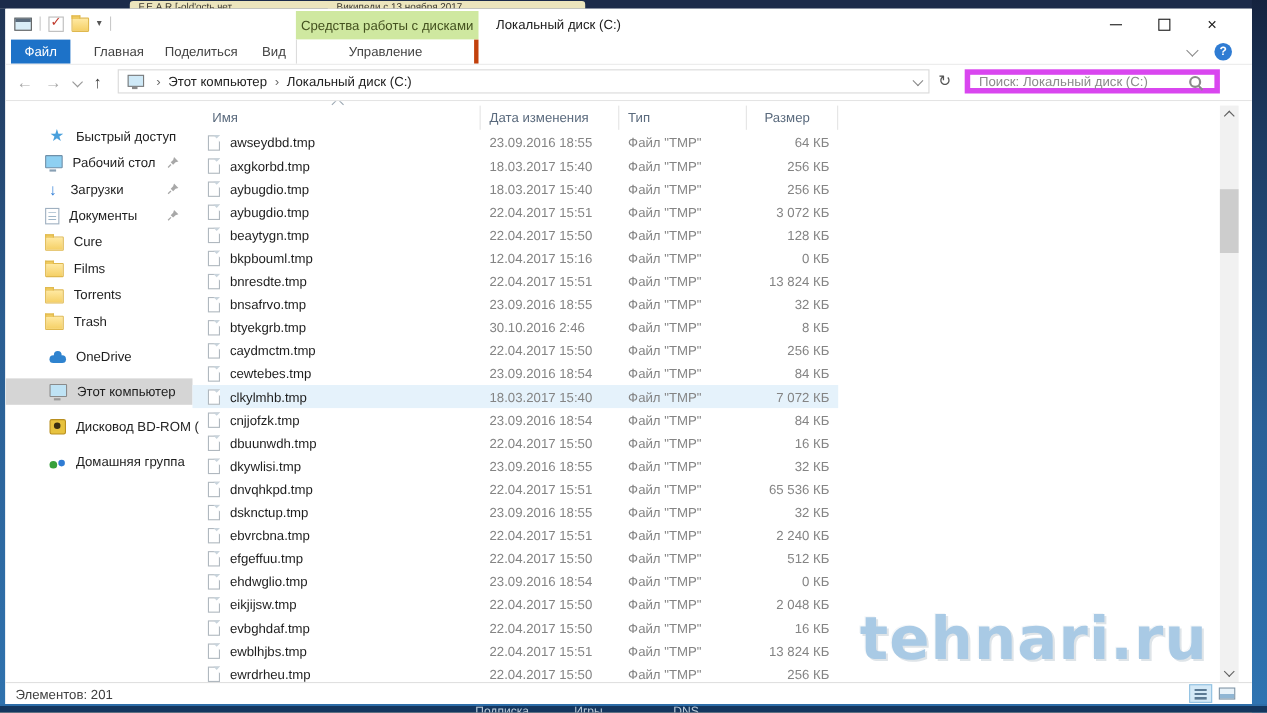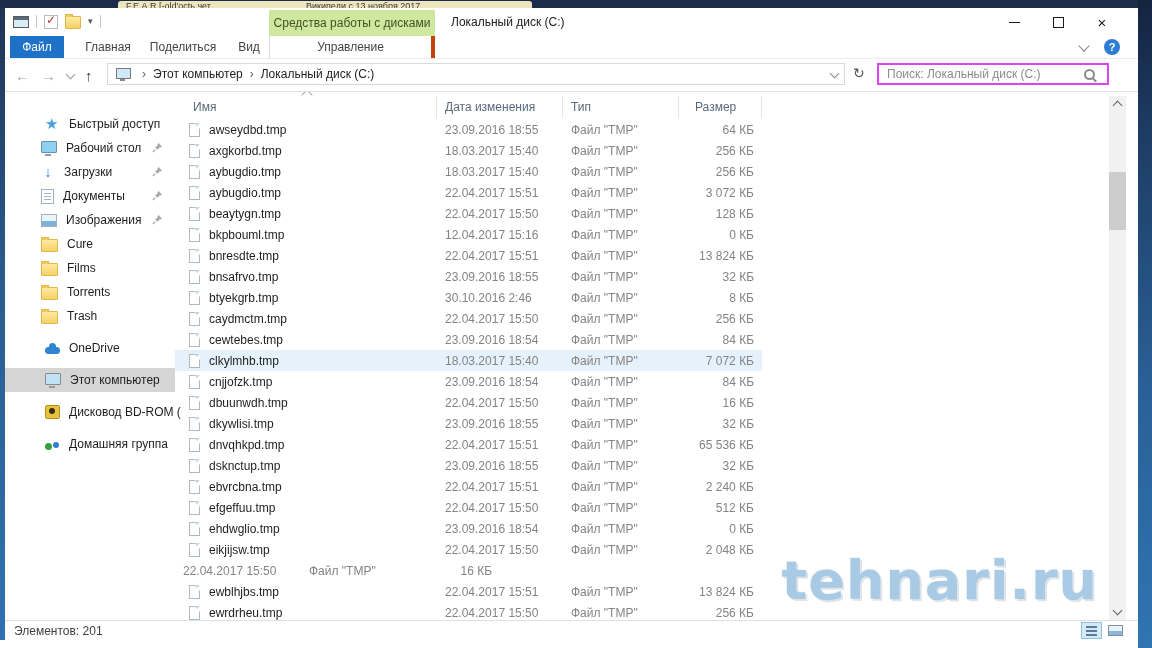--- a/index.html
+++ b/index.html
@@ -64,21 +64,21 @@
   .nav-chev{width:6px;height:6px;border-right:1px solid #999;border-bottom:1px solid #999;transform:rotate(45deg);margin-top:-2px;}
   .arrow-up{font-size:15px;color:#3f3f3f;}
   .addressbar{position:absolute;left:102px;top:4px;width:738px;height:22px;border:1px solid #d9d9d9;
               display:flex;align-items:center;padding:0 6px;box-sizing:border-box;}
   .crumb-pc{width:13px;height:9px;border:1px solid #7a7a7a;background:#cfe9f7;position:relative;margin:0 4px 2px 2px;}
   .crumb-pc::after{content:"";position:absolute;left:3px;bottom:-3px;width:5px;height:2px;background:#8a8a8a;}
   .crumb-sep{color:#666;padding:0 7px;font-size:12px;}
   .crumb{color:#222;}
   .addr-chev{margin-left:auto;width:6px;height:6px;border-right:1px solid #888;border-bottom:1px solid #888;transform:rotate(45deg);margin-top:-2px;}
   .refresh-btn{position:absolute;left:848px;top:6px;color:#555;font-size:14px;}
-  .searchbox{position:absolute;left:872px;top:4px;width:232px;height:22px;border:2px solid #d946ef;
+  .searchbox{position:absolute;left:872px;top:4px;width:232px;height:22px;border:5px solid #d946ef;
              display:flex;align-items:center;padding:4px 8px;box-sizing:border-box;color:#8b8b8b;}
   .icon-search{width:7px;height:7px;border:2px solid #8a8a8a;border-radius:50%;position:relative;margin-left:auto;margin-right:4px;}
   .icon-search::after{content:"";position:absolute;width:5px;height:2px;background:#8a8a8a;transform:rotate(45deg);right:-4px;bottom:-3px;}
 
   
   .main{position:absolute;left:0;top:84px;right:0;bottom:20px;background:#fff;overflow:hidden;}
 
   
   .sidebar{position:absolute;left:0;top:0;width:170px;bottom:0;padding-top:20px;box-sizing:border-box;}
   .side-item{position:relative;height:24px;display:flex;align-items:center;padding-left:40px;gap:9px;cursor:default;}
@@ -160,20 +160,25 @@
 <body>
 
 <div class="screen">
 
   <div class="bg-top">
     <div class="bg-tab bg-tab1"><span>F.E.A.R [-old'octь чет</span></div>
     <div class="bg-tab bg-tab2"><span>Википеди с 13 ноября 2017</span></div>
   </div>
   <div class="bg-left"></div>
   <div class="bg-right"></div>
+  <div class="bg-bottom">
+    <span class="bg-link" style="left:432px">Подписка</span>
+    <span class="bg-link" style="left:522px">Игры</span>
+    <span class="bg-link" style="left:612px">DNS</span>
+  </div>
 
   <div class="window">
 
     <div class="titlebar">
       <div class="qat">
         <span class="qat-explorer"></span>
         <span class="qat-sep"></span>
         <span class="qat-check"></span>
         <span class="qat-folder"></span>
         <span class="qat-drop">▾</span>
@@ -254,28 +259,20 @@
             </div>
             <div class="side-item indent">
               <span class="icon icon-document"></span>
               <span class="side-label">Документы</span>
               <span class="pin"><svg width="11" height="11" viewBox="0 0 11 11">
                   <path d="M6.2 0.8 L10.2 4.8 L7.6 5.6 L5.4 7.8 L3.2 5.6 L5.4 3.4 Z" fill="#a8a8a8"></path>
                   <path d="M3.4 7.6 L0.8 10.2" stroke="#a8a8a8" stroke-width="1.2"></path>
                 </svg></span>
             </div>
             <div class="side-item indent">
-              <span class="icon icon-pictures"></span>
-              <span class="side-label">Изображения</span>
-              <span class="pin"><svg width="11" height="11" viewBox="0 0 11 11">
-                  <path d="M6.2 0.8 L10.2 4.8 L7.6 5.6 L5.4 7.8 L3.2 5.6 L5.4 3.4 Z" fill="#a8a8a8"></path>
-                  <path d="M3.4 7.6 L0.8 10.2" stroke="#a8a8a8" stroke-width="1.2"></path>
-                </svg></span>
-            </div>
-            <div class="side-item indent">
               <span class="icon icon-folder"></span>
               <span class="side-label">Cure</span>
             </div>
             <div class="side-item indent">
               <span class="icon icon-folder"></span>
               <span class="side-label">Films</span>
             </div>
             <div class="side-item indent">
               <span class="icon icon-folder"></span>
               <span class="side-label">Torrents</span>
@@ -503,20 +500,24 @@
             <div class="frow">
               <span class="fr-name">
                 <span class="file-icon"></span>
                 <span class="fname">eikjijsw.tmp</span>
               </span>
               <span class="fr-date">22.04.2017 15:50</span>
               <span class="fr-type">Файл "TMP"</span>
               <span class="fr-size">2 048 КБ</span>
             </div>
             <div class="frow">
+              <span class="fr-name">
+                <span class="file-icon"></span>
+                <span class="fname">evbghdaf.tmp</span>
+              </span>
               <span class="fr-date">22.04.2017 15:50</span>
               <span class="fr-type">Файл "TMP"</span>
               <span class="fr-size">16 КБ</span>
             </div>
             <div class="frow">
               <span class="fr-name">
                 <span class="file-icon"></span>
                 <span class="fname">ewblhjbs.tmp</span>
               </span>
               <span class="fr-date">22.04.2017 15:51</span>

